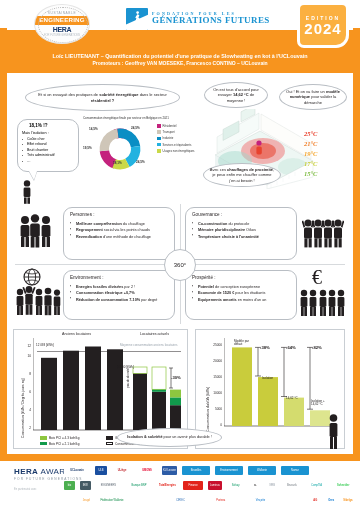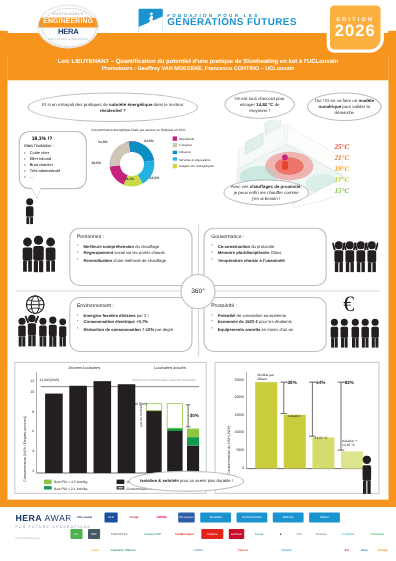--- a/index.html
+++ b/index.html
@@ -57,21 +57,21 @@
     width:22px; height:22px; background:#1a93d1; position:relative; overflow:hidden;
     border-radius:1px;
   }
   .fgf-mark:after{
     content:""; position:absolute; left:-4px; bottom:-6px; width:32px; height:16px;
     background:#fff; transform:rotate(-24deg);
   }
   .fgf-runner{
     position:absolute; left:7px; top:3px; width:8px; height:13px; z-index:2;
   }
-  .fgf-text{ line-height:1.05; }
+  .fgf-text{ line-height:1.05;font-family:Liberation Serif, serif; }
   .fgf-l1{ font-size:4.1px; letter-spacing:2.1px; color:#1a93d1; font-weight:bold;}
   .fgf-l2{ font-size:9px; letter-spacing:.4px; color:#1a93d1; font-weight:bold;}
 
   .edition{
     position:absolute; right:14px; top:5px; width:46px; height:40px;
     background:#fbb040; border-radius:4px 4px 10px 4px;
     color:#fff; display:flex; flex-direction:column; align-items:center; justify-content:center;
     box-shadow:0 0 0 3px #fff;
   }
   .edition-l1{ font-size:5px; letter-spacing:2px; font-weight:bold;}
@@ -233,21 +233,21 @@
       </svg>
     </div>
     <div class="fgf-text">
       <div class="fgf-l1">FONDATION POUR LES</div>
       <div class="fgf-l2">GÉNÉRATIONS FUTURES</div>
     </div>
   </div>
 
   <div class="edition">
     <div class="edition-l1">EDITION</div>
-    <div class="edition-l2">2026</div>
+    <div class="edition-l2">2024</div>
   </div>
 
   <div class="title-wrap">
     <div class="title-line1">Loïc LIEUTENANT – Quantification du potentiel d'une pratique de Slowheating en kot à l'UCLouvain</div>
     <div class="title-line2">Promoteurs : Geoffrey VAN MOESEKE, Francesco CONTINO – UCLouvain</div>
   </div>
 
   <div class="body-area">
 
     <div class="bubble" id="q-bubble">

